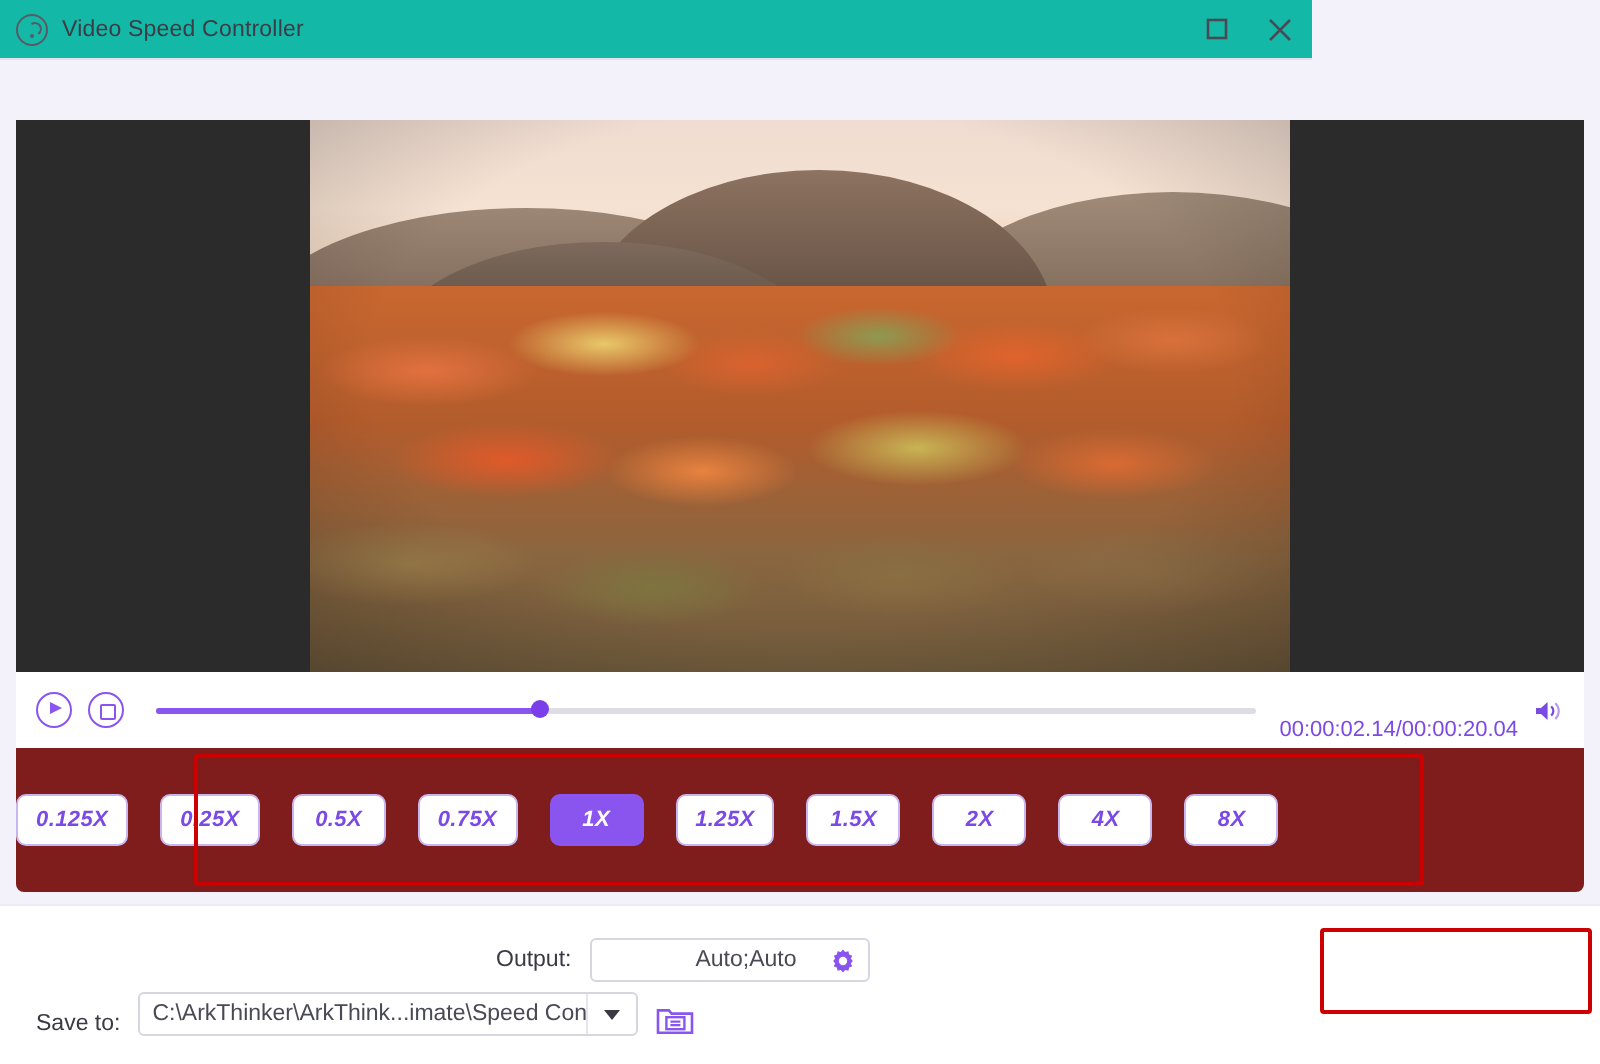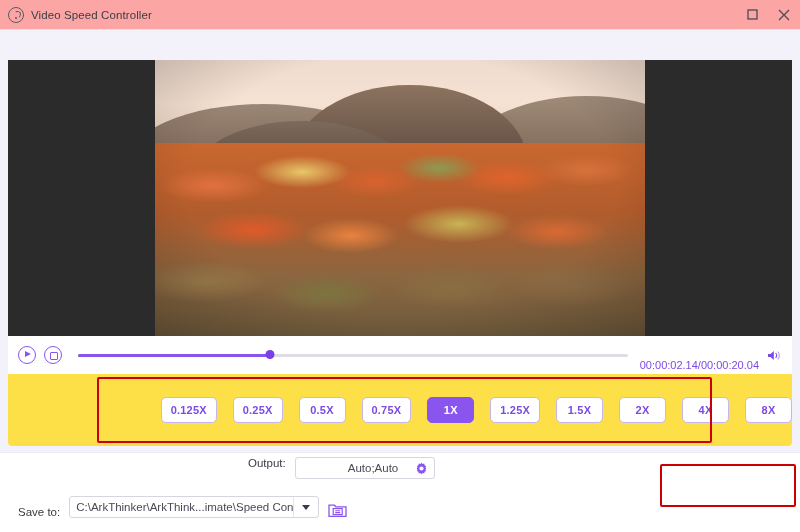--- a/index.html
+++ b/index.html
@@ -11,22 +11,22 @@
   }
   #app {
     position: relative;
     width: 800px; height: 532px;
     background: #f3f2fa;
   }
 
   
   .titlebar {
     position: absolute; left: 0; top: 0;
-    width: 800px; height: 30px;
-    background: #fca5a5;
+    width: 656px; height: 30px;
+    background: #14b8a6;
     display: flex; align-items: center;
     border-bottom: 1px solid #e2e1ee;
   }
   .tb-logo {
     width: 16px; height: 16px; margin-left: 8px; margin-right: 7px;
     border: 1.4px solid #5a5a66; border-radius: 50%;
     position: relative; flex: none;
   }
   .tb-logo::after {
     content: ""; position: absolute;
@@ -171,23 +171,24 @@
   .timecode {
     font-size: 11px; color: #7b4ae4; margin-left: 12px;
     white-space: nowrap; font-family: "Liberation Sans", sans-serif; margin-top: 20px;
   }
   .spk { margin-left: 8px; margin-right: 10px; flex: none; display: flex; }
 
   
   .speedbar {
     position: absolute; left: 8px; top: 374px;
     width: 784px; height: 72px;
-    background: #fde047;
-    display: flex; align-items: center; justify-content: flex-end;
+    background: #7f1d1d;
+    display: flex; align-items: center; justify-content: flex-start;
     border-radius: 0 0 4px 4px;
+    font-style: italic;
   }
   .speed-list { display: flex; gap: 16px; }
   .spd {
     min-width: 47px; height: 26px; padding: 0 9px;
     border: 1px solid #c7b6ef; border-radius: 5px;
     background: #ffffff; color: #7b4ae4;
     font-size: 11px; font-weight: bold; letter-spacing: .2px;
     display: flex; align-items: center; justify-content: center;
   }
   .spd.active { background: #8a55ef; border-color: #8a55ef; color: #fff; }
@@ -204,21 +205,21 @@
     position: absolute; left: 0; top: 452px;
     width: 800px; height: 80px;
     background: #ffffff; border-top: 1px solid #ececf3;
   }
   .row1 { position: absolute; left: 18px; top: 14px; display: flex; align-items: center; }
   .row2 { position: absolute; left: 18px; top: 43px; display: flex; align-items: flex-end; }
   .lbl { font-size: 11.5px; color: #3a3a44; }
   .val { font-size: 11.5px; color: #3a3a44; margin-left: 8px; }
   .pencil { margin-left: 9px; display: flex; flex: none; }
 
-  .out-group { position: absolute; left: 248px; top: 4px; display: flex; }
+  .out-group { position: absolute; left: 248px; top: 16px; display: flex; align-items: center; }
   .out-box {
     margin-left: 9px; width: 140px; height: 22px;
     border: 1px solid #d6d5e0; border-radius: 3px; background: #fff;
     display: flex; align-items: center; padding: 0 6px;
   }
   .out-val { font-size: 11.5px; color: #4a4a55; margin-left: 46px; }
   .gear { margin-left: auto; display: flex; flex: none; }
 
   .path-box {
     margin-left: 9px; width: 250px; height: 22px;

